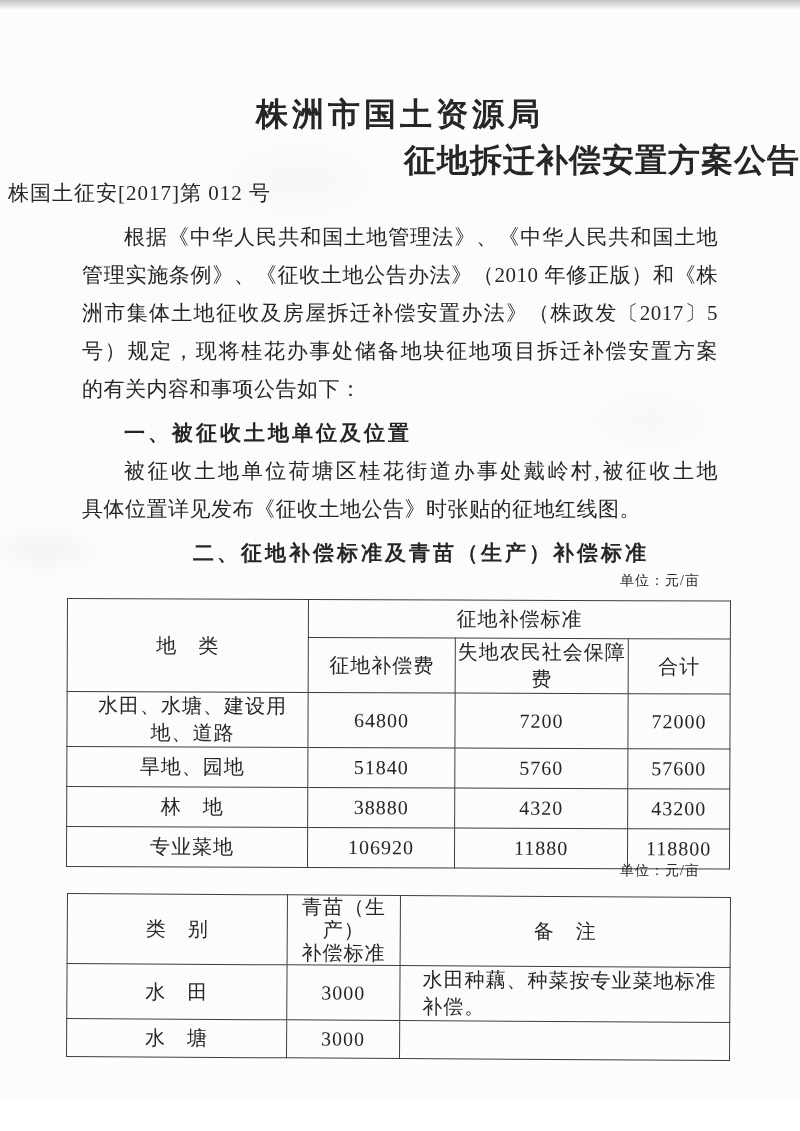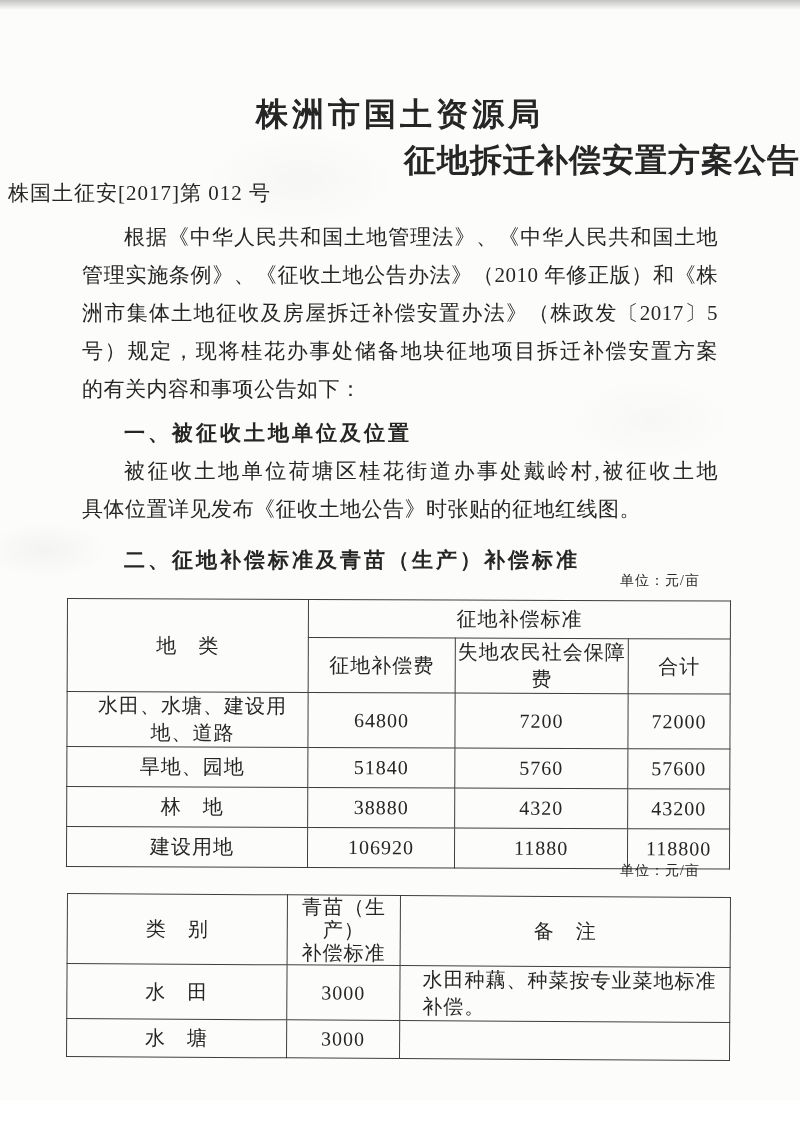--- a/index.html
+++ b/index.html
@@ -22,21 +22,21 @@
   .title2{position:absolute;top:138px;left:0;width:100%;text-align:right;
     font-size:32px;font-weight:bold;letter-spacing:1px;line-height:44px;}
   .docnum{position:absolute;top:180px;left:8px;width:100%;text-align:left;
     font-size:21px;letter-spacing:1px;line-height:26px;}
   .bodytext{position:absolute;top:218px;left:82px;width:636px;}
   .line{font-size:21px;height:38px;line-height:38px;letter-spacing:0.5px;white-space:nowrap;}
   .just{text-align:justify;text-align-last:justify;white-space:normal;}
   .indent{padding-left:42px;}
   .heading{font-weight:bold;letter-spacing:3px;}
   .h1gap{margin-top:6px;}
-  .h2gap{margin-top:13px;}
+  .h2gap{margin-top:6px;text-align:center;}
   .unit-label{position:absolute;right:100px;font-size:14px;letter-spacing:1px;}
   .unit1{top:572px;}
   .unit2{top:862px;}
   table{border-collapse:collapse;table-layout:fixed;position:absolute;left:67px;width:663px;}
   .t1{top:598px;transform:rotate(0.22deg);transform-origin:0 0;}
   .t2{top:893px;transform:rotate(0.35deg);transform-origin:0 0;}
   td{border:1px solid #3e3e3e;text-align:center;font-size:20px;
      padding:0;letter-spacing:1px;overflow:hidden;}
   .row-h1{height:38px;}
   .row-h2{height:42px;}
@@ -102,21 +102,21 @@
       <td>5760</td>
       <td>57600</td>
     </tr>
     <tr class="row-d">
       <td class="cell-left">林　地</td>
       <td>38880</td>
       <td>4320</td>
       <td>43200</td>
     </tr>
     <tr class="row-d">
-      <td class="cell-left">建设用地</td>
+      <td class="cell-left">专业菜地</td>
       <td>106920</td>
       <td>11880</td>
       <td>118800</td>
     </tr>
   </tbody>
     </table>
 
   <div class="unit-label unit2">单位：元/亩</div>
 
   <table class="t2">

